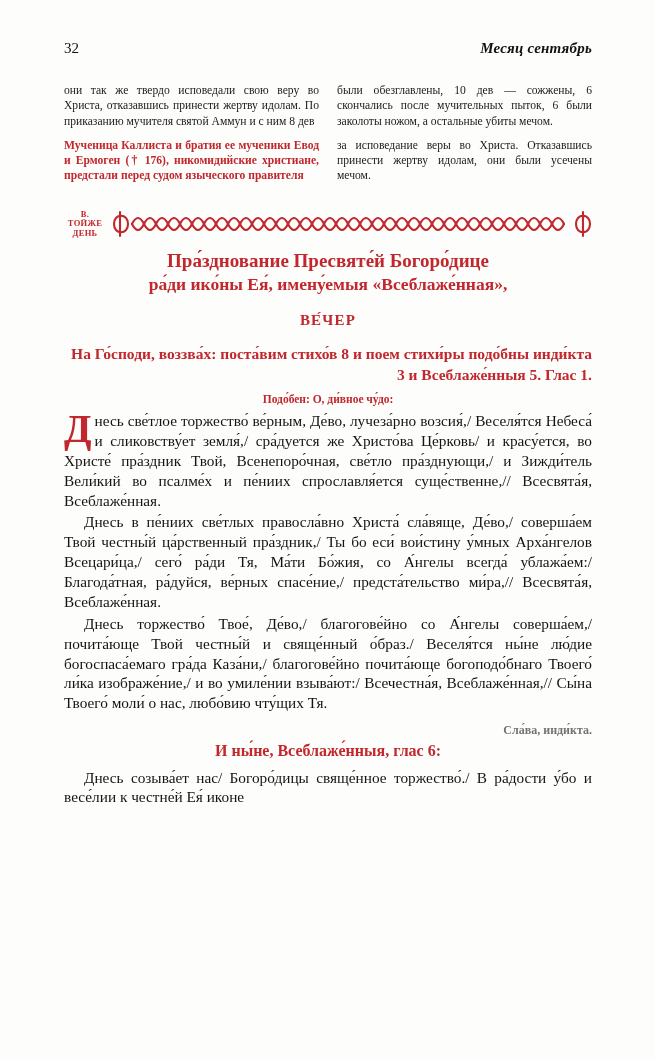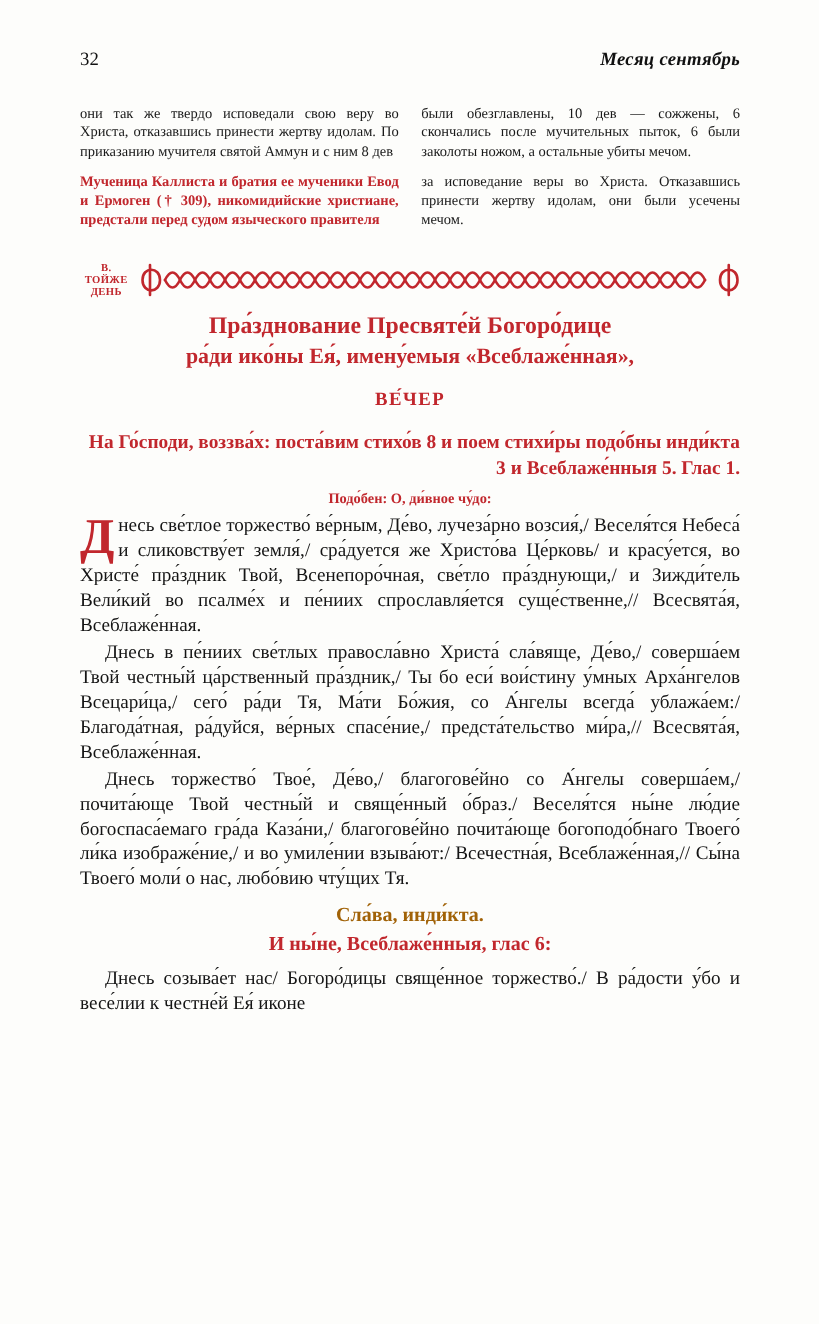--- a/index.html
+++ b/index.html
@@ -142,24 +142,24 @@
     float: left;
     color: #c1272d;
     font-size: 40px;
     line-height: 0.82;
     font-weight: bold;
     padding-right: 3px;
     margin-top: 2px;
     font-family: "Liberation Serif", serif;
   }
   .slava {
-    text-align: center;
-    color: #a16207;
-    font-weight: bold;
-    font-size: 16px;
+    text-align: right;
+    color: #737373;
+    font-weight: bold;
+    font-size: 12px;
     margin: 10px 0 2px 0;
   }
   .inyne {
     text-align: center;
     color: #c1272d;
     font-weight: bold;
     font-size: 16px;
     margin: 2px 0 6px 0;
   }
 </style>
@@ -170,21 +170,21 @@
   <div class="content">
 
     <div class="runhead">
       <span class="folio">32</span>
       <span class="runtitle">Месяц сентябрь</span>
     </div>
 
     <div class="cols">
       <div class="col">
         <p>они так же твердо исповедали свою веру во Христа, отказавшись принести жертву идолам. По приказанию мучителя святой Аммун и с ним 8 дев</p>
-        <p class="rubric-par">Мученица Каллиста и братия ее мученики Евод и Ермоген († 309), никомидийские христиане, предстали перед судом языческого правителя</p>
+        <p class="rubric-par">Мученица Каллиста и братия ее мученики Евод и Ермоген († 176), никомидийские христиане, предстали перед судом языческого правителя</p>
       </div>
       <div class="col">
         <p>были обезглавлены, 10 дев — сожжены, 6 скончались после мучительных пыток, 6 были заколоты ножом, а остальные убиты мечом.</p>
         <p>за исповедание веры во Христа. Отказавшись принести жертву идолам, они были усечены мечом.</p>
       </div>
     </div>
 
     <div class="band">
       <div class="band-label">
         <div>В.</div>

